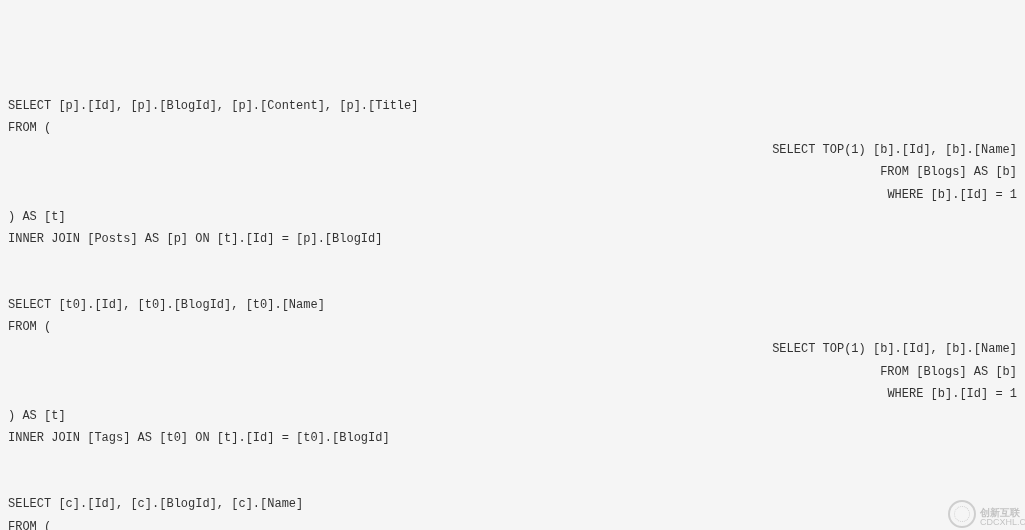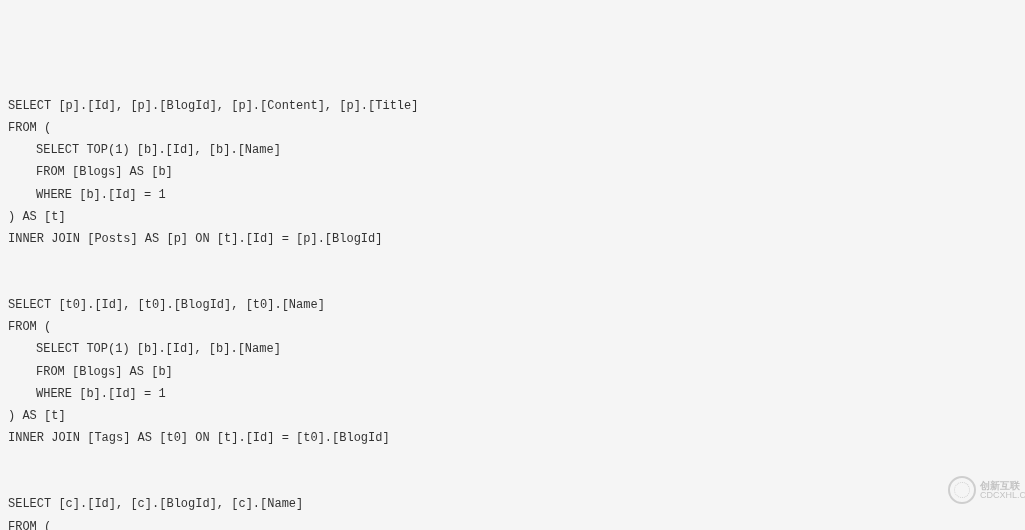--- a/index.html
+++ b/index.html
@@ -18,33 +18,34 @@
       height: 530px;
       position: relative;
       white-space: pre;
       overflow: hidden;
     }
     .code-line {
       display: block;
     }
     .indent-1 {
       padding-left: 28px;
+      text-align: right;
     }
     .blank-line {
       height: 22px;
     }
     .watermark {
       position: absolute;
       right: 12px;
-      bottom: 24px;
+      bottom: 2px;
       width: 65px;
       height: 32px;
       opacity: 0.35;
       display: flex;
-      align-items: center;
+      align-items: flex-end;
       gap: 4px;
     }
     .watermark-circle {
       width: 28px;
       height: 28px;
       border: 2px solid #888;
       border-radius: 50%;
       position: relative;
       flex-shrink: 0;
     }

